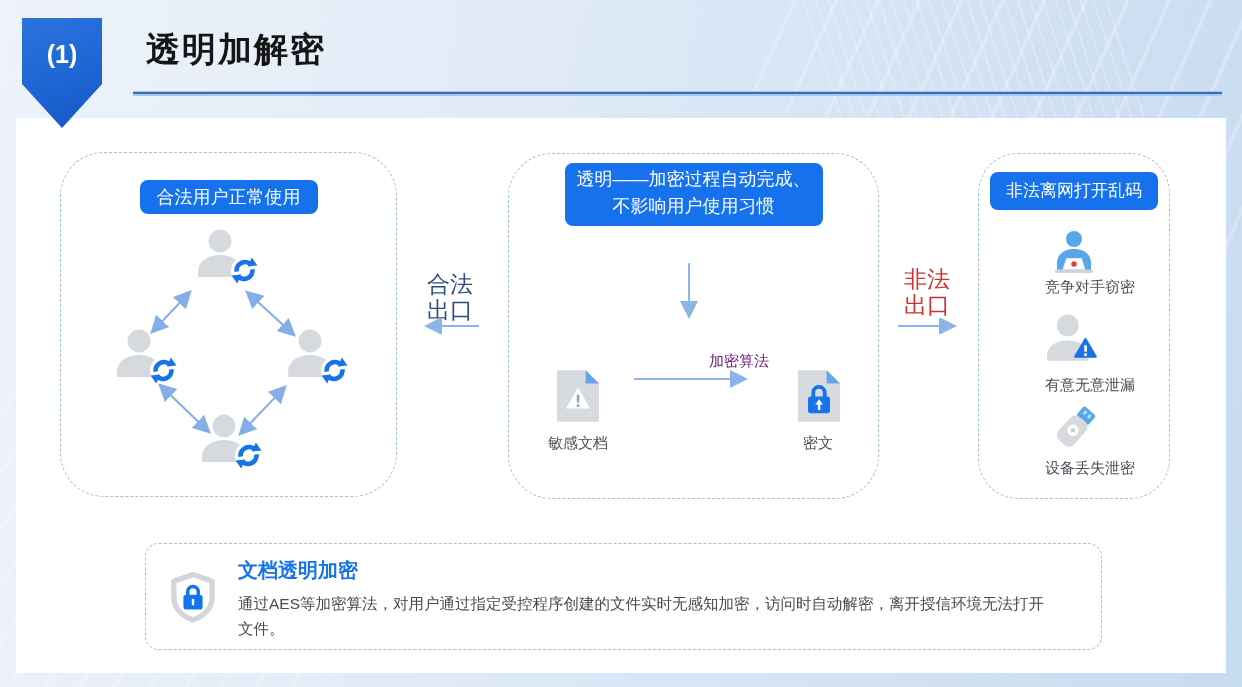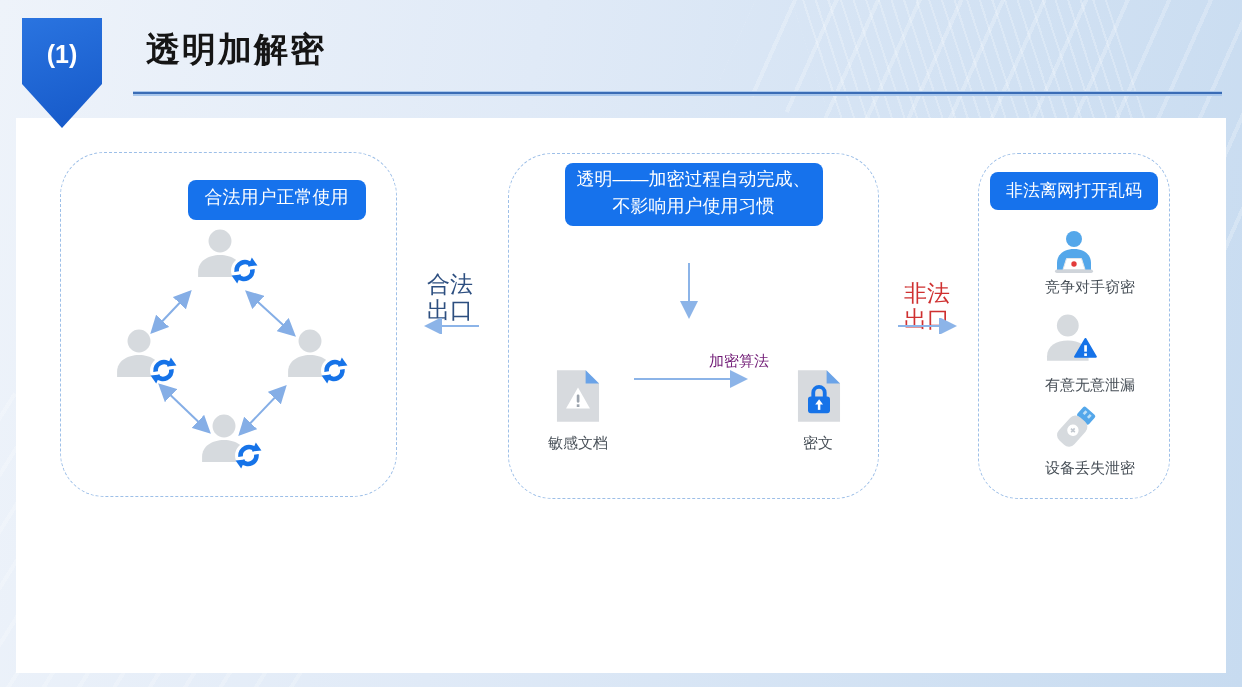--- a/index.html
+++ b/index.html
@@ -27,21 +27,21 @@
      background:linear-gradient(to bottom,#a9c7ec 0px,#a9c7ec 1.4px,#3a6cb5 1.4px,#3a6cb5 3.2px,#a9c7ec 3.2px,#a9c7ec 5px);}
 
   .dash-box{position:absolute;border:1.5px dashed #9dbfe8;background:#fff;}
   .box-left{left:60px;top:152px;width:335px;height:343px;border-radius:44px;}
   .box-mid{left:508px;top:153px;width:369px;height:344px;border-radius:44px;}
   .box-right{left:978px;top:153px;width:190px;height:344px;border-radius:40px;}
   .box-footer{left:145px;top:543px;width:955px;height:105px;border-radius:14px;}
 
   .pill{position:absolute;left:50%;transform:translateX(-50%);background:#1672ec;color:#fff;
         border-radius:8px;text-align:center;white-space:nowrap;}
-  .pill.one-line{top:27px;height:40px;line-height:34px;padding:0 17px;font-size:18px;margin-left:48px;}
+  .pill.one-line{top:27px;height:34px;line-height:34px;padding:0 17px;font-size:18px;}
   .pill.two-line{top:9px;width:258px;height:60px;font-size:18px;line-height:27px;padding-top:3px;white-space:normal;}
   .pill.right-pill{top:18px;height:38px;line-height:38px;padding:0 16px;font-size:17px;}
 
   .abs{position:absolute;}
   .user{position:absolute;width:60px;height:52px;}
   .user .sync{position:absolute;right:-4px;bottom:-3px;width:27px;height:27px;}
 
   .doc-label{position:absolute;font-size:15px;color:#474f57;text-align:center;}
   .gray-label{font-size:15px;color:#701a75;text-align:right;}
 
@@ -217,26 +217,36 @@
   </div>
   <svg class="abs" style="left:419px;top:318px;" width="64" height="16">
     <defs>
         <marker id="lh" markerWidth="9" markerHeight="9" refX="7" refY="4.5" orient="auto">
           <path d="M0 0 L9 4.5 L0 9 z" fill="#8cb4e8"></path>
         </marker>
       </defs>
     <line x1="60" y1="8" x2="9" y2="8" stroke="#8cb4e8" stroke-width="2" marker-end="url(#lh)"></line>
   </svg>
 
-  <div class="conn-text illegal" style="left:895px;top:280px;">
+  <div class="conn-text illegal" style="left:895px;top:266px;">
     <div>非法</div>
     <div>出口</div>
   </div>
   <svg class="abs" style="left:896px;top:318px;" width="66" height="16">
     <defs>
         <marker id="rh" markerWidth="9" markerHeight="9" refX="7" refY="4.5" orient="auto">
           <path d="M0 0 L9 4.5 L0 9 z" fill="#8cb4e8"></path>
         </marker>
       </defs>
     <line x1="2" y1="8" x2="57" y2="8" stroke="#8cb4e8" stroke-width="2" marker-end="url(#rh)"></line>
   </svg>
 
+  <div class="dash-box box-footer">
+    <svg class="abs" style="left:23px;top:27px;" width="48" height="54" viewBox="0 0 50 56">
+      <path d="M25 3.5 L45 10.5 v16 c0 12-8 20-20 24.5 C13 46.5 5 38.5 5 26.5 v-16 z" fill="#ffffff" stroke="#d2d6dc" stroke-width="5.5" stroke-linejoin="round"></path>
+      <path d="M19.5 26 v-4.5 a5.5 5.5 0 0 1 11 0 V26" fill="none" stroke="#1673e8" stroke-width="3.6"></path>
+      <rect x="15" y="24.5" width="20" height="15.5" rx="3" fill="#1673e8"></rect>
+      <rect x="23.8" y="29" width="2.4" height="6.5" fill="#ffffff"></rect>
+    </svg>
+    <div class="footer-title">文档透明加密</div>
+    <div class="footer-desc">通过AES等加密算法，对用户通过指定受控程序创建的文件实时无感知加密，访问时自动解密，离开授信环境无法打开文件。</div>
+  </div>
 </div>
 
 </body></html>

